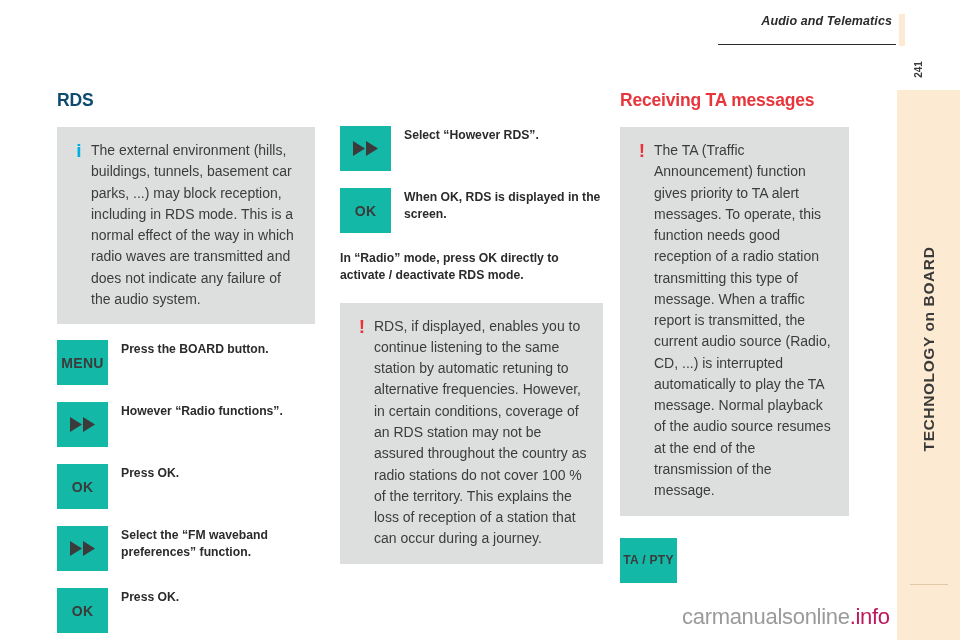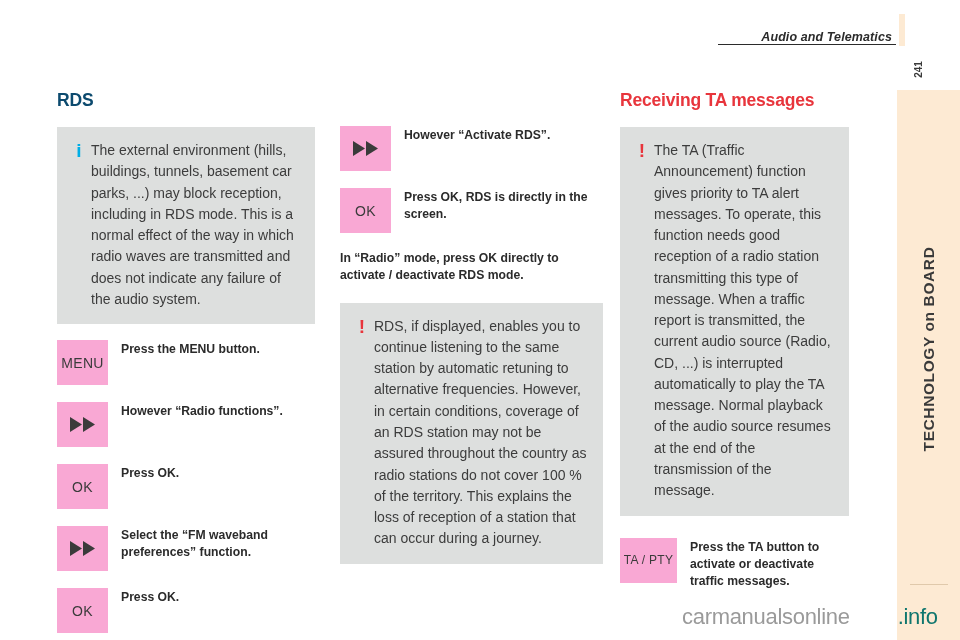--- a/index.html
+++ b/index.html
@@ -30,21 +30,20 @@
   .header-title {
     position: absolute;
     right: 68px;
     top: 0px;
     font-size: 12.5px;
     font-weight: bold;
     font-style: italic;
     color: #2b2b2b;
     letter-spacing: 0.1px;
     white-space: nowrap;
-    margin-top: 16px;
   }
   .header-rule {
     position: absolute;
     left: 718px;
     right: 64px;
     top: 30px;
     height: 1.4px;
     background: #2b2b2b;
   }
   .header-tab {
@@ -148,27 +147,27 @@
   .steps { margin-top: 16px; }
   .step {
     display: flex;
     align-items: flex-start;
     margin-bottom: 17px;
   }
   .step-btn {
     flex: 0 0 51px;
     width: 51px;
     height: 45px;
-    background: #f9a8d4;
+    background: #14b8a6;
     display: flex;
     align-items: center;
     justify-content: center;
     color: #3b3b3b;
     font-size: 14px;
-    font-weight: normal;
+    font-weight: bold;
     letter-spacing: 0.3px;
   }
   .step-btn.wide { flex-basis: 57px; width: 57px; font-size: 12px; }
   .step-btn svg { display: block; }
   .step-text {
     padding-left: 13px;
     padding-top: 1px;
     font-size: 12.2px;
     font-weight: bold;
     line-height: 1.42;
@@ -186,21 +185,21 @@
   
   .watermark {
     position: absolute;
     left: 682px;
     top: 604px;
     font-size: 22px;
     color: #9a9a9a;
     letter-spacing: -0.3px;
     font-family: "Liberation Sans", sans-serif;
   }
-  .watermark .dim { color: #0f766e; margin-left: 48px; }
+  .watermark .dim { color: #be185d; }
 </style>
 </head>
 <body>
 
 <div class="page">
 
   <div class="header">
     <div class="header-title">Audio and Telematics</div>
     <div class="header-rule"></div>
     <div class="header-tab"></div>
@@ -221,21 +220,21 @@
 
     <div class="callout">
       <div class="callout-icon info">i</div>
       <div class="callout-text">The external environment (hills, buildings, tunnels, basement car parks, ...) may block reception, including in RDS mode. This is a normal effect of the way in which radio waves are transmitted and does not indicate any failure of the audio system.</div>
     </div>
 
     <div class="steps">
 
       <div class="step">
         <div class="step-btn">MENU</div>
-        <div class="step-text">Press the MENU button.</div>
+        <div class="step-text">Press the BOARD button.</div>
       </div>
 
       <div class="step">
         <div class="step-btn">
           <svg width="26" height="15" viewBox="0 0 26 15">
             <polygon points="0,0 12,7.5 0,15" fill="#3b3b3b"></polygon>
             <polygon points="13,0 25,7.5 13,15" fill="#3b3b3b"></polygon>
           </svg>
         </div>
         <div class="step-text">However “Radio functions”.</div>
@@ -268,26 +267,26 @@
 
     <div class="steps" style="margin-top:36px;">
 
       <div class="step">
         <div class="step-btn">
           <svg width="26" height="15" viewBox="0 0 26 15">
             <polygon points="0,0 12,7.5 0,15" fill="#3b3b3b"></polygon>
             <polygon points="13,0 25,7.5 13,15" fill="#3b3b3b"></polygon>
           </svg>
         </div>
-        <div class="step-text">However “Activate RDS”.</div>
+        <div class="step-text">Select “However RDS”.</div>
       </div>
 
       <div class="step">
         <div class="step-btn">OK</div>
-        <div class="step-text">Press OK, RDS is directly in the screen.</div>
+        <div class="step-text">When OK, RDS is displayed in the screen.</div>
       </div>
 
     </div>
 
     <div class="note-bold">In “Radio” mode, press OK directly to activate / deactivate RDS mode.</div>
 
     <div class="callout">
       <div class="callout-icon warn">!</div>
       <div class="callout-text">RDS, if displayed, enables you to continue listening to the same station by automatic retuning to alternative frequencies. However, in certain conditions, coverage of an RDS station may not be assured throughout the country as radio stations do not cover 100 % of the territory. This explains the loss of reception of a station that can occur during a journey.</div>
     </div>
@@ -298,21 +297,20 @@
     <div class="section-title ta">Receiving TA messages</div>
 
     <div class="callout">
       <div class="callout-icon warn">!</div>
       <div class="callout-text">The TA (Traffic Announcement) function gives priority to TA alert messages. To operate, this function needs good reception of a radio station transmitting this type of message. When a traffic report is transmitted, the current audio source (Radio, CD, ...) is interrupted automatically to play the TA message. Normal playback of the audio source resumes at the end of the transmission of the message.</div>
     </div>
 
     <div class="steps" style="margin-top:22px;">
       <div class="step">
         <div class="step-btn wide">TA / PTY</div>
-        <div class="step-text">Press the TA button to activate or deactivate traffic messages.</div>
       </div>
     </div>
   </div>
 
   <div class="watermark">
     <span>carmanualsonline</span><span class="dim">.info</span>
   </div>
 
 </div>
 

